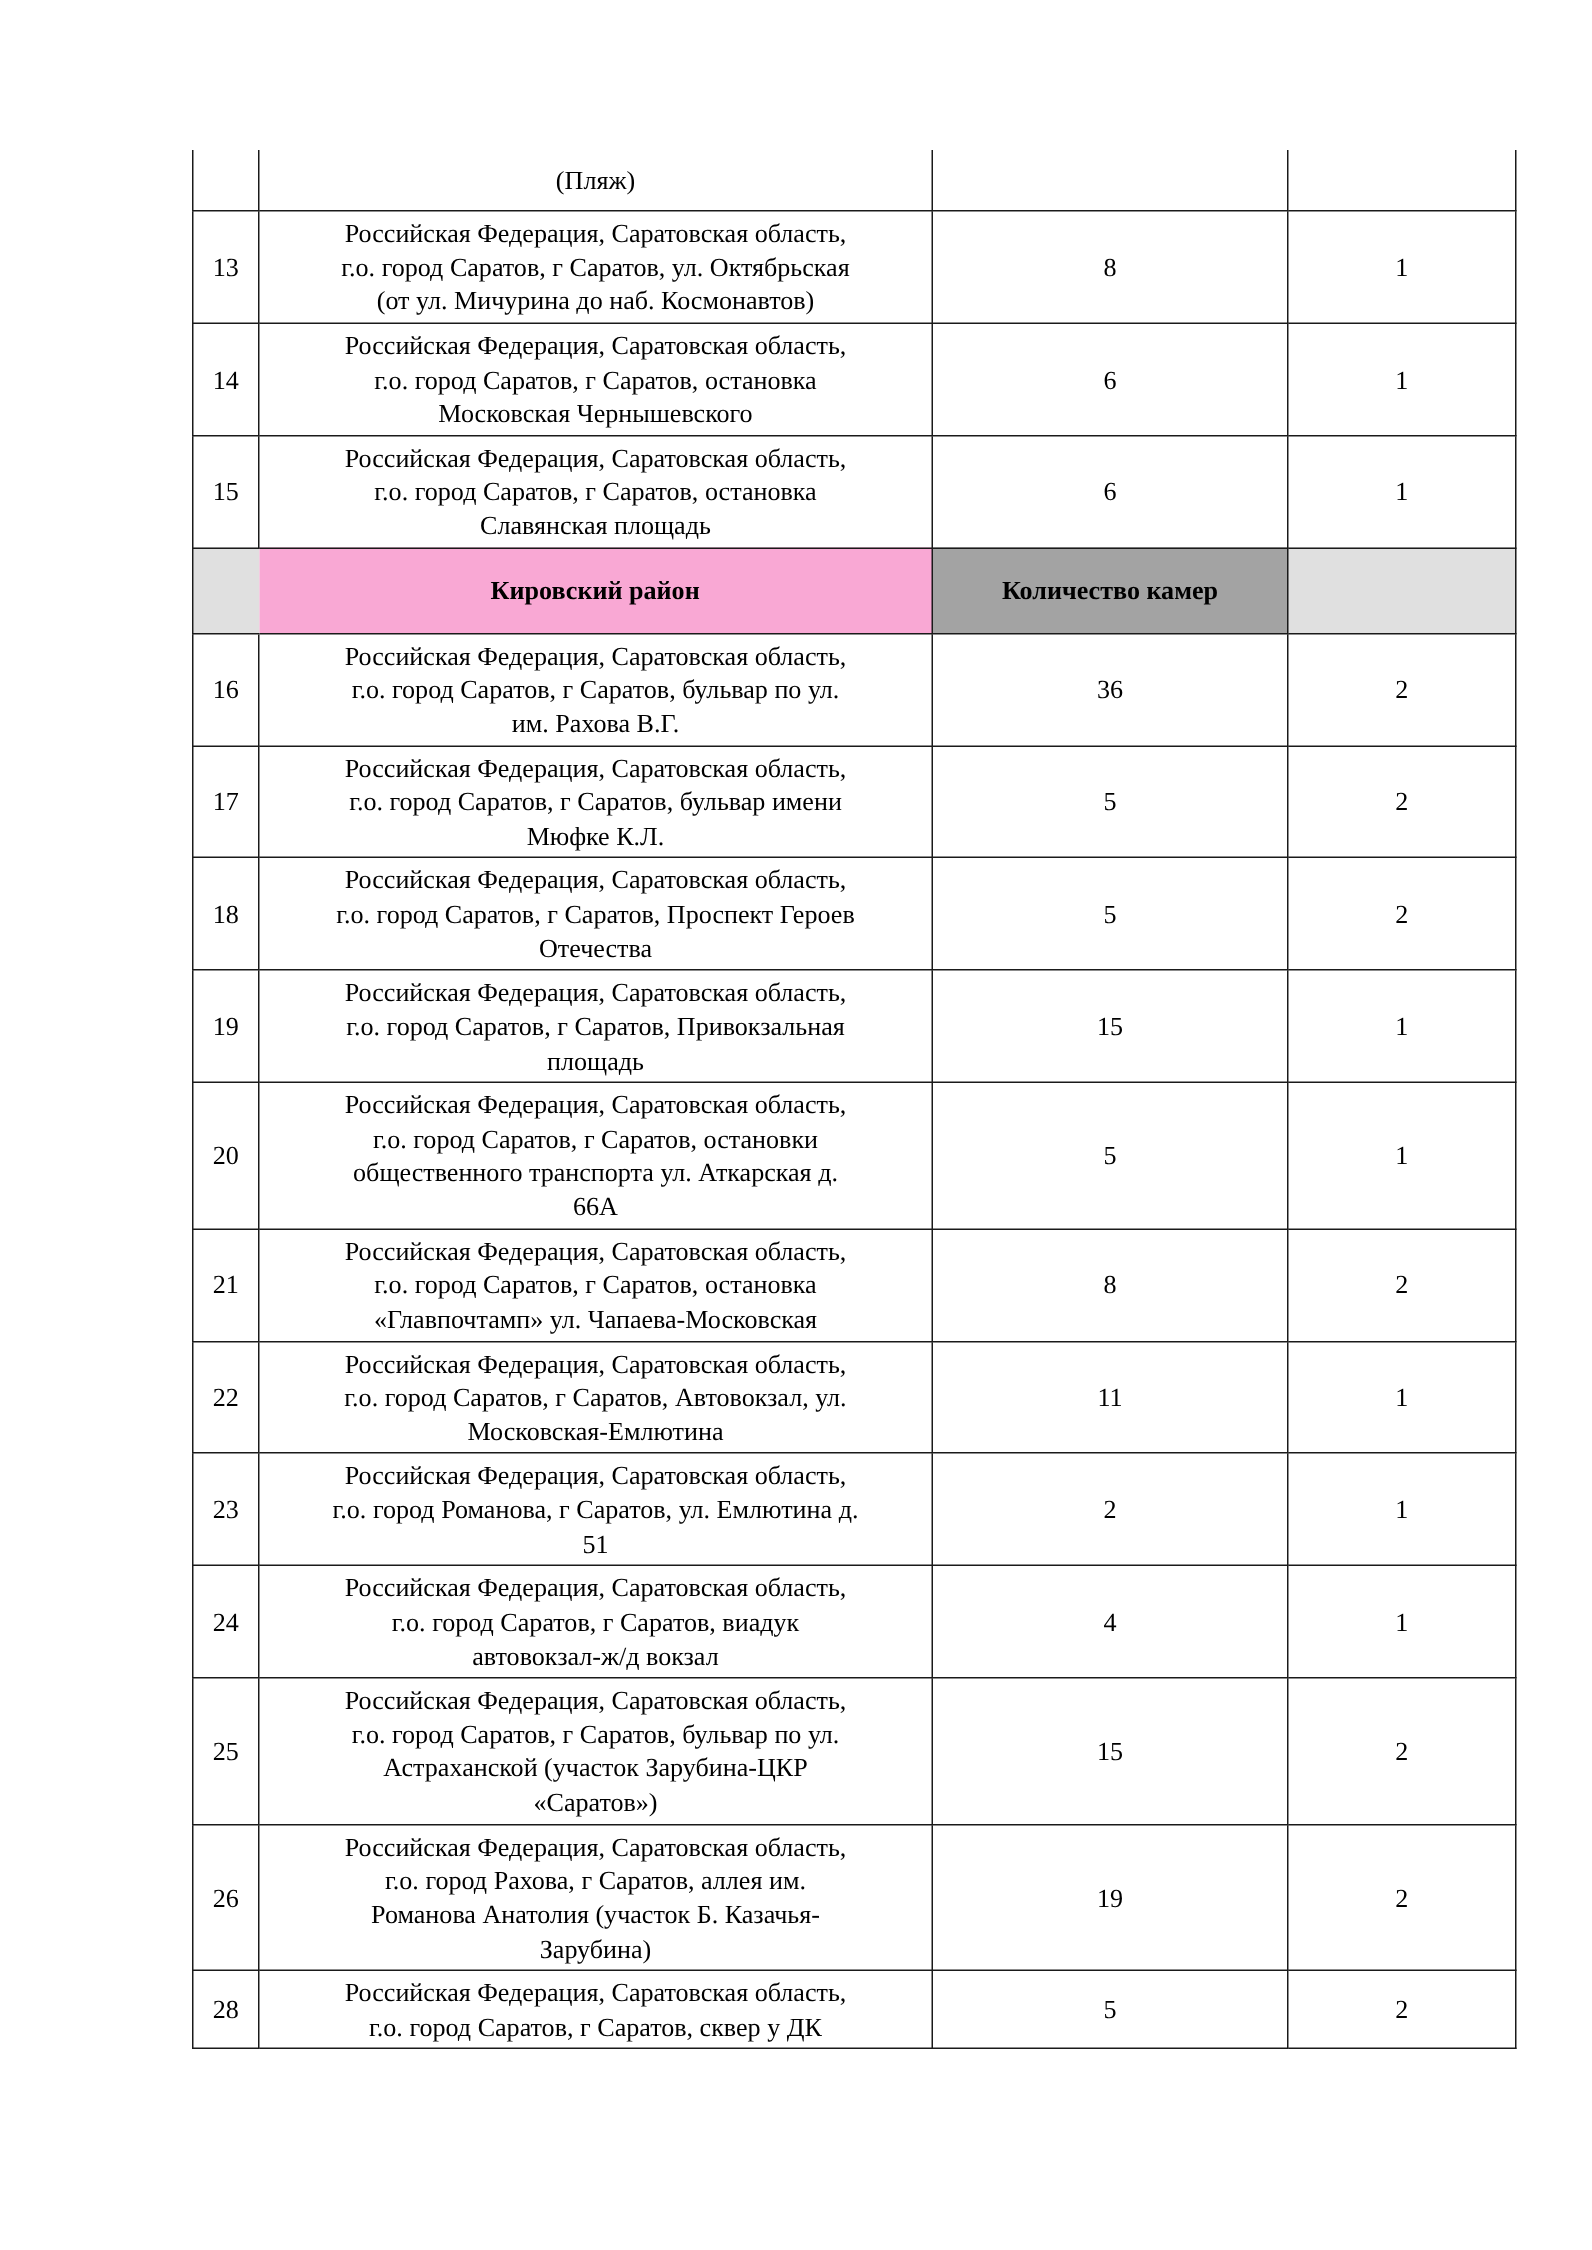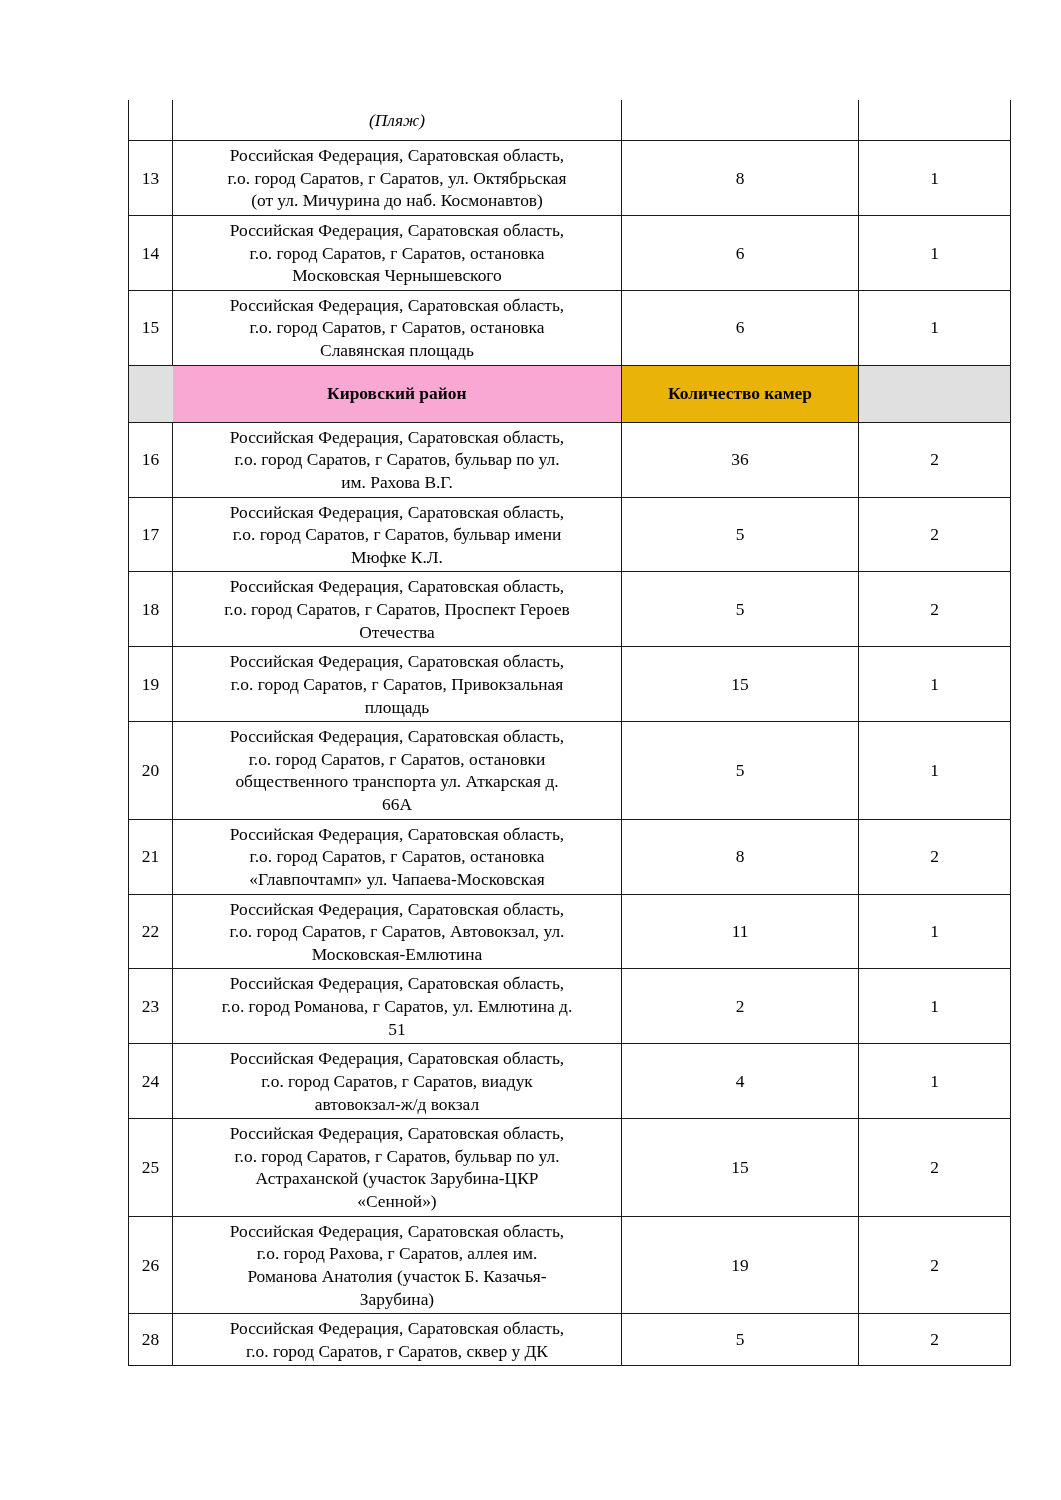--- a/index.html
+++ b/index.html
@@ -68,29 +68,28 @@
 
   td.count,
   td.extra {
     text-align: center;
   }
 
   
   tr.continuation td {
     border-top: none;
     height: 34px;
-    font-style: italic;
   }
   tr.continuation td.num {
     border-top: none;
   }
 
   
   tr.section-row td {
-    background: #eab308;
+    background: #a3a3a3;
     font-weight: bold;
     text-align: center;
     height: 44px;
     padding-top: 6px;
     padding-bottom: 6px;
   }
   tr.section-row td.sec-num {
     background: #e0e0e0;
     border-right: none;
   }
@@ -251,21 +250,21 @@
             </td>
             <td class="count">4</td>
             <td class="extra">1</td>
           </tr>
           <tr>
             <td class="num">25</td>
             <td class="address">
               <span class="addr-line">Российская Федерация, Саратовская область,</span>
               <span class="addr-line">г.о. город Саратов, г Саратов, бульвар по ул.</span>
               <span class="addr-line">Астраханской (участок Зарубина-ЦКР</span>
-              <span class="addr-line">«Сенной»)</span>
+              <span class="addr-line">«Саратов»)</span>
             </td>
             <td class="count">15</td>
             <td class="extra">2</td>
           </tr>
           <tr>
             <td class="num">26</td>
             <td class="address">
               <span class="addr-line">Российская Федерация, Саратовская область,</span>
               <span class="addr-line">г.о. город Рахова, г Саратов, аллея им.</span>
               <span class="addr-line">Романова Анатолия (участок Б. Казачья-</span>

